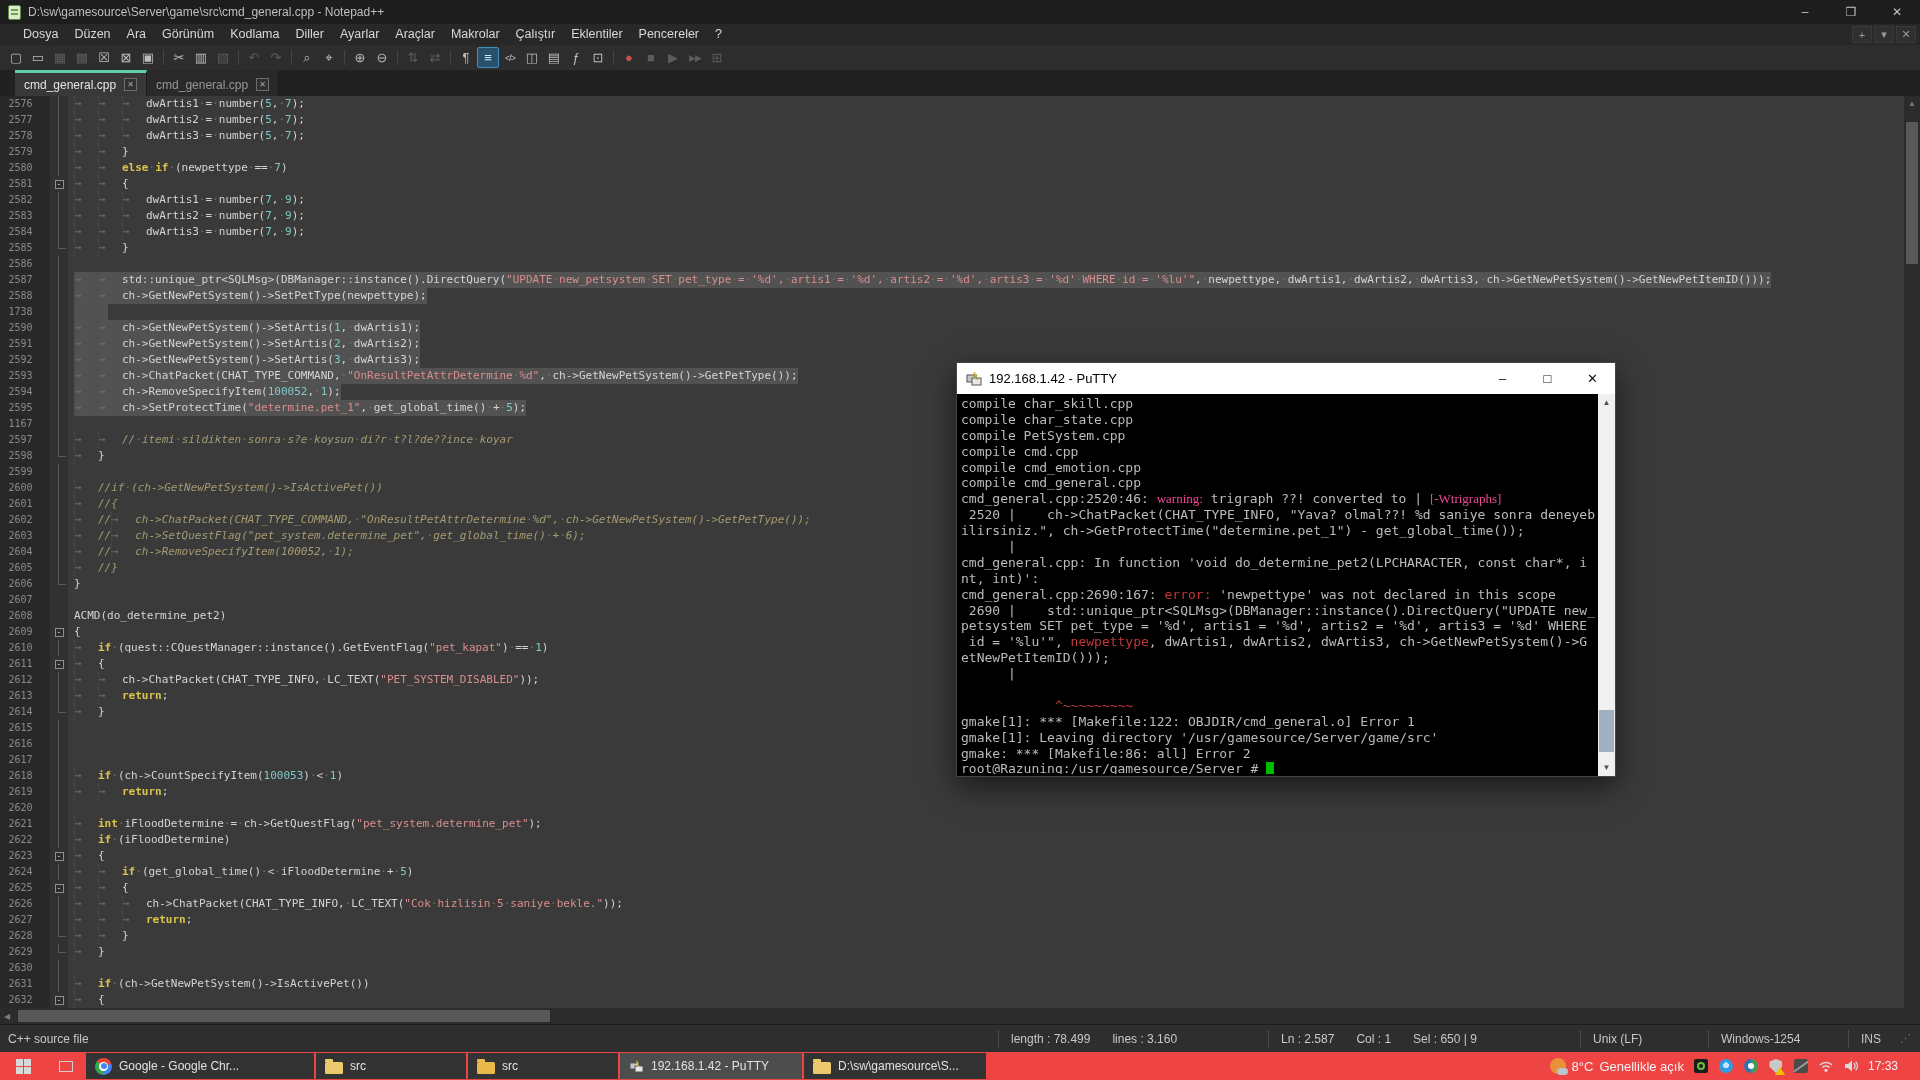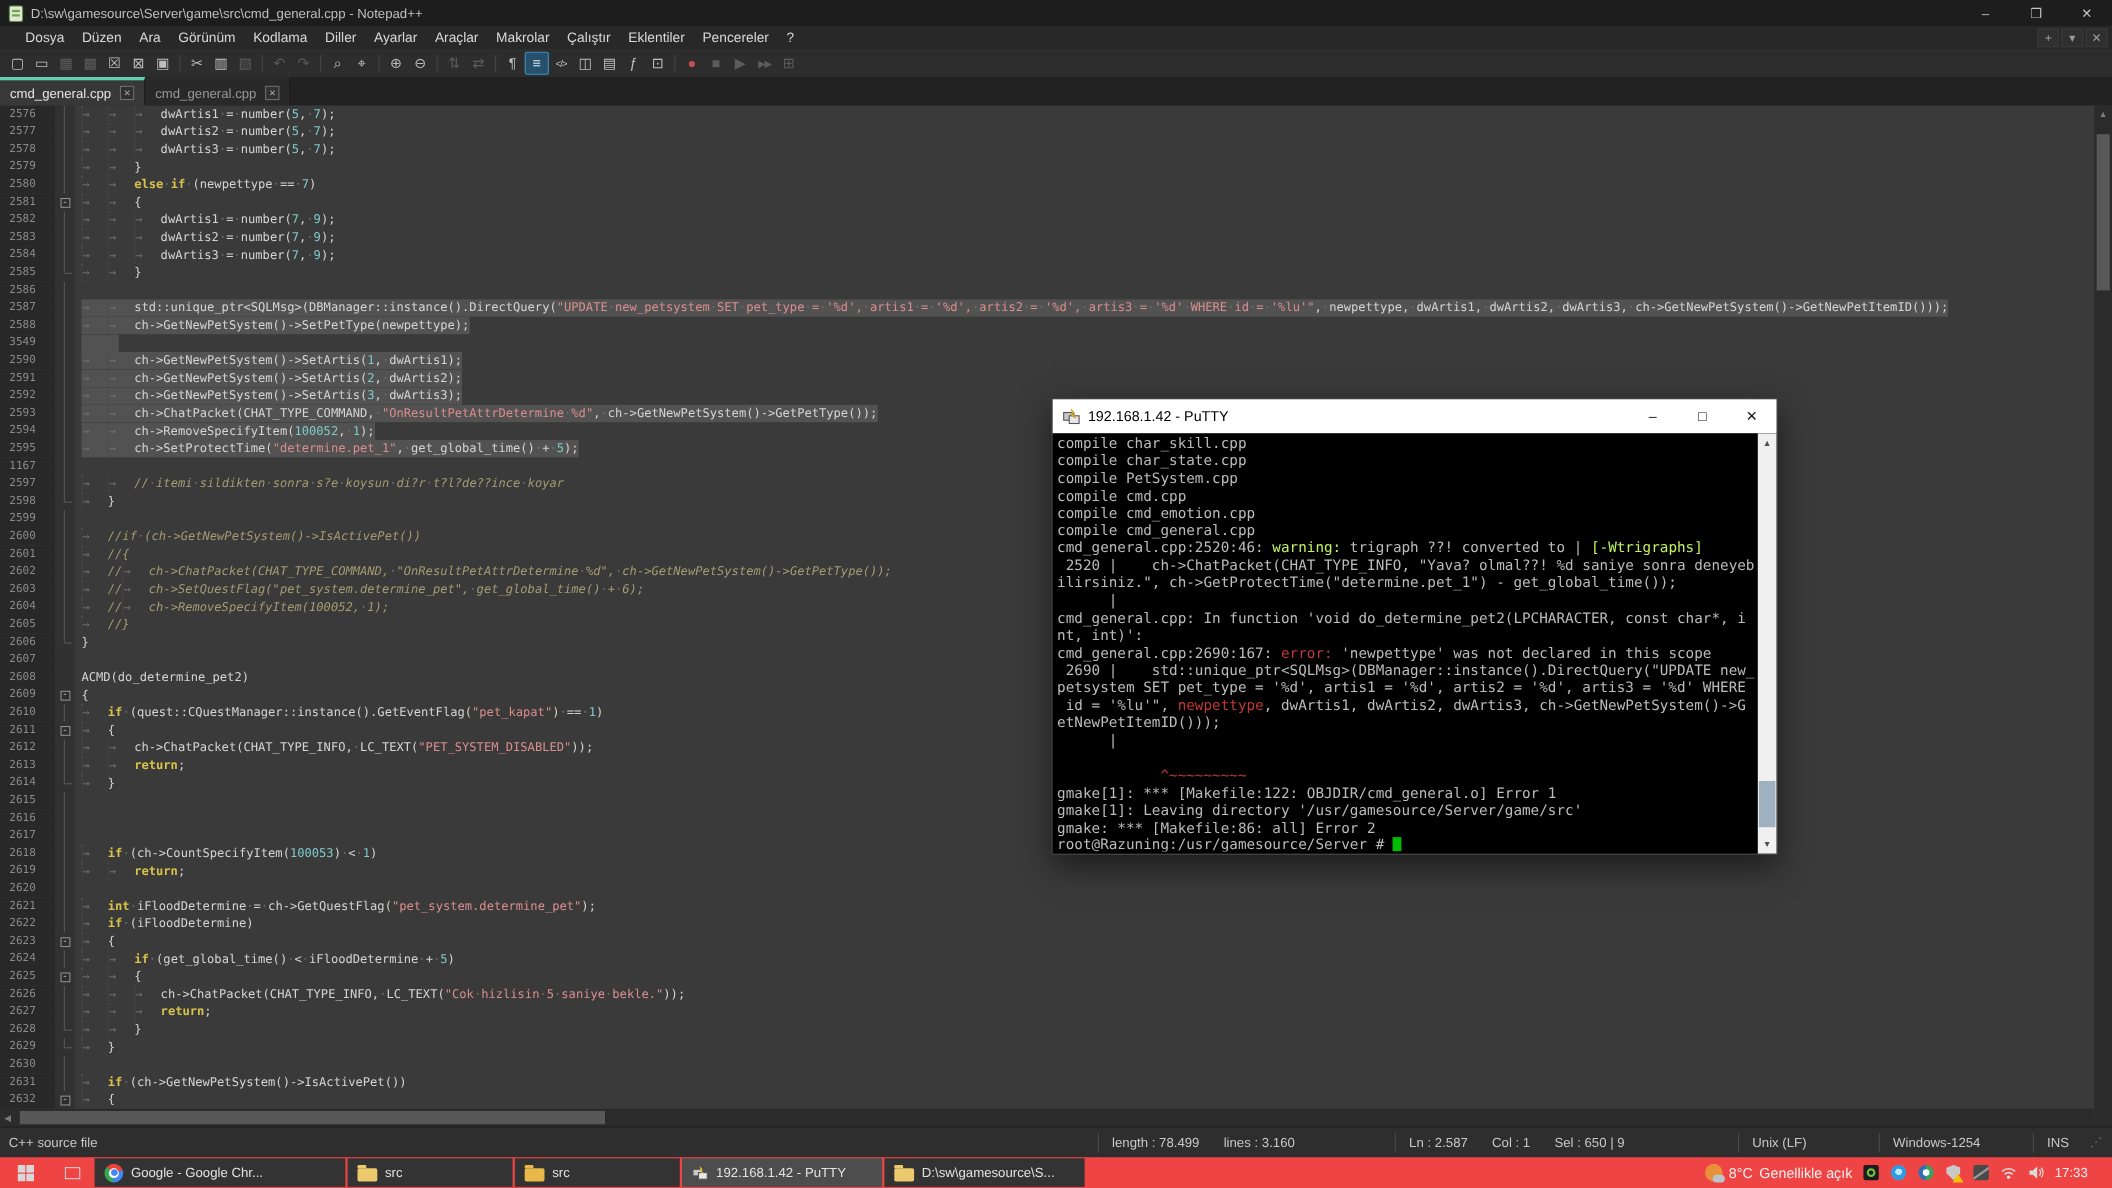--- a/index.html
+++ b/index.html
@@ -23,21 +23,21 @@
   .mini-btn { width:20px; height:17px; display:flex; align-items:center; justify-content:center; color:#9a9a9a; font-size:11px; border:1px solid #3a3a3a; background:#2f2f2f; }
 
   .toolbar { height:25px; background:#2d2d2d; display:flex; align-items:center; padding-left:5px; }
   .tbtn { width:22px; height:21px; display:flex; align-items:center; justify-content:center; font-size:13px; color:#bdbdbd; border-radius:2px; flex:none; }
   .tbtn.off { color:#5c5c5c; }
   .tbtn.active { background:#26506b; border:1px solid #3f8fc0; color:#cfe7f2; }
   .tbtn.record { color:#c84f4f; }
   .tbtn.small-text { font-size:9px; letter-spacing:-1px; }
   .tsep { width:1px; height:15px; background:#454545; margin:0 4px; flex:none; }
 
-  .tabbar { height:26px; background:#212121; display:flex; align-items:stretch; }
+  .tabbar { height:26px; background:#212121; display:flex; align-items:stretch;padding-left:15px; }
   .tab { display:flex; align-items:center; gap:8px; padding:0 9px; font-size:12px; border-right:1px solid #1a1a1a; }
   .tab.active { background:#383838; border-top:3px solid #5fcfae; color:#e4e4e4; }
   .tab.inactive { background:#292929; border-top:3px solid transparent; color:#979797; }
   .tab-close { width:13px; height:13px; border:1px solid #6e6e6e; display:flex; align-items:center; justify-content:center; font-size:8px; color:#aaa; background:#303030; }
 
   
   #editor { position:absolute; left:0; top:96px; width:1904px; height:912px; overflow:hidden; background:#3a3a3a; }
   .crow { display:flex; height:16px; font-family:"DejaVu Sans Mono", monospace; font-size:11px; line-height:16px; white-space:pre; }
   .lnum { width:50px; flex:none; text-align:center; padding-right:9px; color:#8a8a8a; background:#282828; font-size:10px; }
   .fold { width:18px; flex:none; background:#313131; position:relative; display:flex; align-items:center; justify-content:center; }
@@ -71,21 +71,21 @@
   
   #putty { position:absolute; left:956px; top:362px; width:660px; height:415px; border:1px solid #454545; box-shadow:0 10px 28px rgba(0,0,0,0.55); }
   .ptitle { height:31px; background:#ffffff; display:flex; align-items:center; padding-left:9px; gap:7px; }
   .ptitle-text { font-size:13px; color:#000; }
   .pcontrols { margin-left:auto; display:flex; height:31px; }
   .pbtn { width:45px; display:flex; align-items:center; justify-content:center; color:#111; font-size:13px; }
   .pbody { position:absolute; left:0; top:31px; right:0; bottom:0; background:#000; }
   .pterm { position:absolute; left:4px; top:2px; right:18px; bottom:2px; overflow:hidden;
     font-family:"DejaVu Sans Mono", monospace; font-size:13px; line-height:15.9px; color:#bbbbbb; white-space:pre; }
   .tline { height:15.9px; }
-  .tm { color:#bef264; } .tr { color:#c03838; }
+  .tm { color:#ec4899;font-family:Liberation Serif, serif; } .tr { color:#c03838; }
   .cur { display:inline-block; width:8px; height:13px; background:#00bb00; vertical-align:-2px; }
   .pscroll { position:absolute; right:0; top:0; bottom:0; width:17px; background:#f0f0f0; }
   .pscroll .arr { height:17px; display:flex; align-items:center; justify-content:center; color:#505050; font-size:8px; }
   .pscroll .arr.dn { position:absolute; bottom:0; left:0; right:0; }
   .pscroll .thumb { position:absolute; left:1px; right:1px; top:316px; height:42px; background:#9fb0c0; }
 
   
   #taskbar { position:absolute; left:0; bottom:0; width:1920px; height:28px; background:#ef4444; display:flex; align-items:stretch; z-index:50; }
   .tb-start { width:46px; display:flex; align-items:center; justify-content:center; }
   .tb-tv { width:40px; display:flex; align-items:center; justify-content:center; }
@@ -215,21 +215,21 @@
       <div class="crow"><span class="lnum">2579</span><span class="fold"><span class="vline"></span></span><span class="codeln"><span class="tabws">→</span><span class="tabws">→</span><span class="d">}</span></span></div>
       <div class="crow"><span class="lnum">2580</span><span class="fold"><span class="vline"></span></span><span class="codeln"><span class="tabws">→</span><span class="tabws">→</span><span class="k">else</span><span class="ws">·</span><span class="k">if</span><span class="ws">·</span><span class="d">(newpettype</span><span class="ws">·</span><span class="d">==</span><span class="ws">·</span><span class="n">7</span><span class="d">)</span></span></div>
       <div class="crow"><span class="lnum">2581</span><span class="fold"><span class="fbox">-</span></span><span class="codeln"><span class="tabws">→</span><span class="tabws">→</span><span class="d">{</span></span></div>
       <div class="crow"><span class="lnum">2582</span><span class="fold"><span class="vline"></span></span><span class="codeln"><span class="tabws">→</span><span class="tabws">→</span><span class="tabws">→</span><span class="d">dwArtis1</span><span class="ws">·</span><span class="d">=</span><span class="ws">·</span><span class="d">number(</span><span class="n">7</span><span class="d">,</span><span class="ws">·</span><span class="n">9</span><span class="d">);</span></span></div>
       <div class="crow"><span class="lnum">2583</span><span class="fold"><span class="vline"></span></span><span class="codeln"><span class="tabws">→</span><span class="tabws">→</span><span class="tabws">→</span><span class="d">dwArtis2</span><span class="ws">·</span><span class="d">=</span><span class="ws">·</span><span class="d">number(</span><span class="n">7</span><span class="d">,</span><span class="ws">·</span><span class="n">9</span><span class="d">);</span></span></div>
       <div class="crow"><span class="lnum">2584</span><span class="fold"><span class="vline"></span></span><span class="codeln"><span class="tabws">→</span><span class="tabws">→</span><span class="tabws">→</span><span class="d">dwArtis3</span><span class="ws">·</span><span class="d">=</span><span class="ws">·</span><span class="d">number(</span><span class="n">7</span><span class="d">,</span><span class="ws">·</span><span class="n">9</span><span class="d">);</span></span></div>
       <div class="crow"><span class="lnum">2585</span><span class="fold"><span class="vhalf"></span><span class="hhalf"></span></span><span class="codeln"><span class="tabws">→</span><span class="tabws">→</span><span class="d">}</span></span></div>
       <div class="crow"><span class="lnum">2586</span><span class="fold"><span class="vline"></span></span><span class="codeln"></span></div>
       <div class="crow"><span class="lnum">2587</span><span class="fold"><span class="vline"></span></span><span class="codeln"><span class="selbg"><span class="tabws">→</span><span class="tabws">→</span><span class="d">std::unique_ptr&lt;SQLMsg&gt;(DBManager::instance().DirectQuery(</span><span class="s">"UPDATE</span><span class="ws">·</span><span class="s">new_petsystem</span><span class="ws">·</span><span class="s">SET</span><span class="ws">·</span><span class="s">pet_type</span><span class="ws">·</span><span class="s">=</span><span class="ws">·</span><span class="s">'%d',</span><span class="ws">·</span><span class="s">artis1</span><span class="ws">·</span><span class="s">=</span><span class="ws">·</span><span class="s">'%d',</span><span class="ws">·</span><span class="s">artis2</span><span class="ws">·</span><span class="s">=</span><span class="ws">·</span><span class="s">'%d',</span><span class="ws">·</span><span class="s">artis3</span><span class="ws">·</span><span class="s">=</span><span class="ws">·</span><span class="s">'%d'</span><span class="ws">·</span><span class="s">WHERE</span><span class="ws">·</span><span class="s">id</span><span class="ws">·</span><span class="s">=</span><span class="ws">·</span><span class="s">'%lu'"</span><span class="d">,</span><span class="ws">·</span><span class="d">newpettype,</span><span class="ws">·</span><span class="d">dwArtis1,</span><span class="ws">·</span><span class="d">dwArtis2,</span><span class="ws">·</span><span class="d">dwArtis3,</span><span class="ws">·</span><span class="d">ch-&gt;GetNewPetSystem()-&gt;GetNewPetItemID()));</span></span></span></div>
       <div class="crow"><span class="lnum">2588</span><span class="fold"><span class="vline"></span></span><span class="codeln"><span class="selbg"><span class="tabws">→</span><span class="tabws">→</span><span class="d">ch-&gt;GetNewPetSystem()-&gt;SetPetType(newpettype);</span></span></span></div>
-      <div class="crow"><span class="lnum">3549</span><span class="fold"><span class="vline"></span></span><span class="codeln"><span class="selbg stub"></span></span></div>
+      <div class="crow"><span class="lnum">1738</span><span class="fold"><span class="vline"></span></span><span class="codeln"><span class="selbg stub"></span></span></div>
       <div class="crow"><span class="lnum">2590</span><span class="fold"><span class="vline"></span></span><span class="codeln"><span class="selbg"><span class="tabws">→</span><span class="tabws">→</span><span class="d">ch-&gt;GetNewPetSystem()-&gt;SetArtis(</span><span class="n">1</span><span class="d">,</span><span class="ws">·</span><span class="d">dwArtis1);</span></span></span></div>
       <div class="crow"><span class="lnum">2591</span><span class="fold"><span class="vline"></span></span><span class="codeln"><span class="selbg"><span class="tabws">→</span><span class="tabws">→</span><span class="d">ch-&gt;GetNewPetSystem()-&gt;SetArtis(</span><span class="n">2</span><span class="d">,</span><span class="ws">·</span><span class="d">dwArtis2);</span></span></span></div>
       <div class="crow"><span class="lnum">2592</span><span class="fold"><span class="vline"></span></span><span class="codeln"><span class="selbg"><span class="tabws">→</span><span class="tabws">→</span><span class="d">ch-&gt;GetNewPetSystem()-&gt;SetArtis(</span><span class="n">3</span><span class="d">,</span><span class="ws">·</span><span class="d">dwArtis3);</span></span></span></div>
       <div class="crow"><span class="lnum">2593</span><span class="fold"><span class="vline"></span></span><span class="codeln"><span class="selbg"><span class="tabws">→</span><span class="tabws">→</span><span class="d">ch-&gt;ChatPacket(CHAT_TYPE_COMMAND,</span><span class="ws">·</span><span class="s">"OnResultPetAttrDetermine</span><span class="ws">·</span><span class="s">%d"</span><span class="d">,</span><span class="ws">·</span><span class="d">ch-&gt;GetNewPetSystem()-&gt;GetPetType());</span></span></span></div>
       <div class="crow"><span class="lnum">2594</span><span class="fold"><span class="vline"></span></span><span class="codeln"><span class="selbg"><span class="tabws">→</span><span class="tabws">→</span><span class="d">ch-&gt;RemoveSpecifyItem(</span><span class="n">100052</span><span class="d">,</span><span class="ws">·</span><span class="n">1</span><span class="d">);</span></span></span></div>
       <div class="crow"><span class="lnum">2595</span><span class="fold"><span class="vline"></span></span><span class="codeln"><span class="selbg"><span class="tabws">→</span><span class="tabws">→</span><span class="d">ch-&gt;SetProtectTime(</span><span class="s">"determine.pet_1"</span><span class="d">,</span><span class="ws">·</span><span class="d">get_global_time()</span><span class="ws">·</span><span class="d">+</span><span class="ws">·</span><span class="n">5</span><span class="d">);</span></span></span></div>
       <div class="crow"><span class="lnum">1167</span><span class="fold"><span class="vline"></span></span><span class="codeln"></span></div>
       <div class="crow"><span class="lnum">2597</span><span class="fold"><span class="vline"></span></span><span class="codeln"><span class="tabws">→</span><span class="tabws">→</span><span class="c">//</span><span class="ws">·</span><span class="c">itemi</span><span class="ws">·</span><span class="c">sildikten</span><span class="ws">·</span><span class="c">sonra</span><span class="ws">·</span><span class="c">s?e</span><span class="ws">·</span><span class="c">koysun</span><span class="ws">·</span><span class="c">di?r</span><span class="ws">·</span><span class="c">t?l?de??ince</span><span class="ws">·</span><span class="c">koyar</span></span></div>
       <div class="crow"><span class="lnum">2598</span><span class="fold"><span class="vhalf"></span><span class="hhalf"></span></span><span class="codeln"><span class="tabws">→</span><span class="d">}</span></span></div>
       <div class="crow"><span class="lnum">2599</span><span class="fold"><span class="vline"></span></span><span class="codeln"></span></div>

